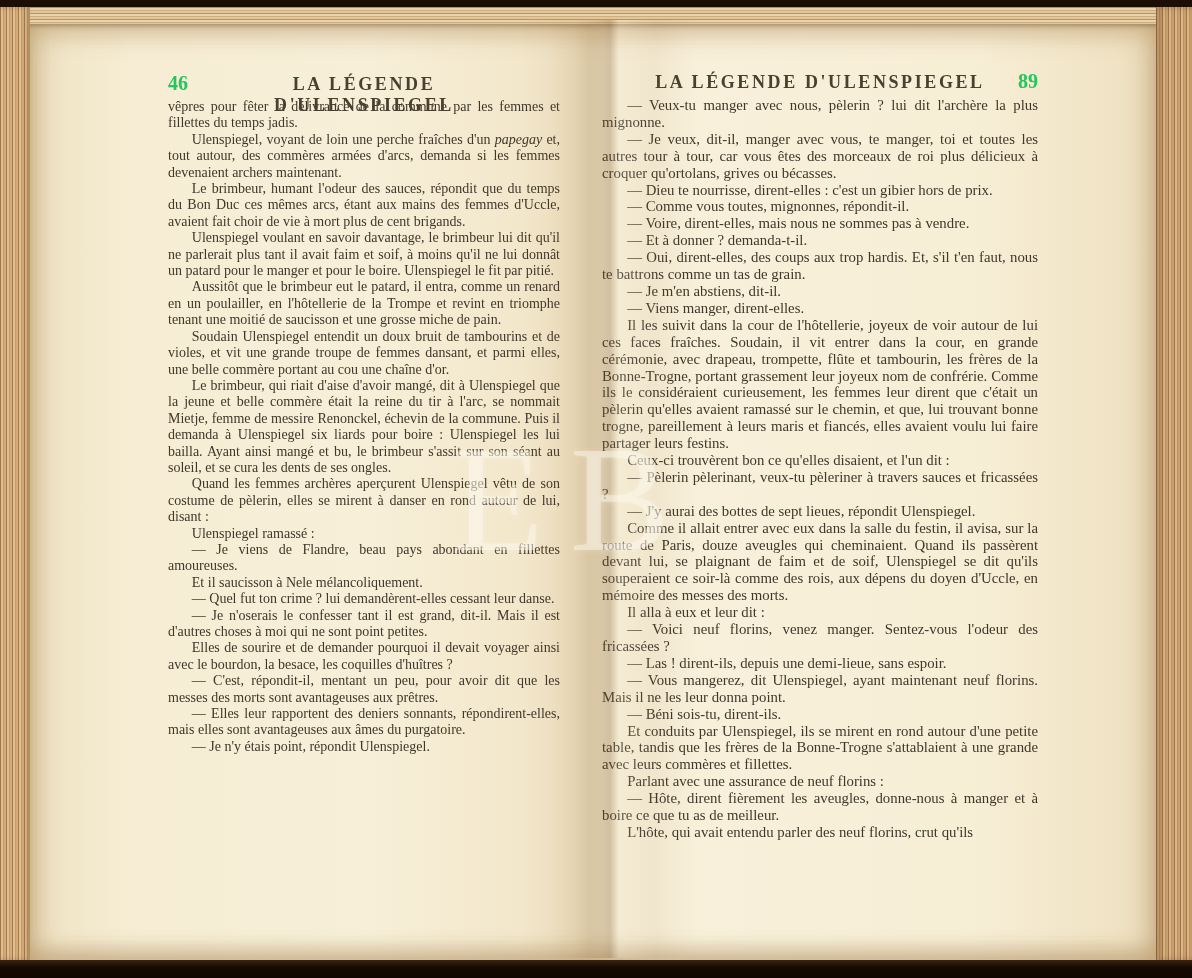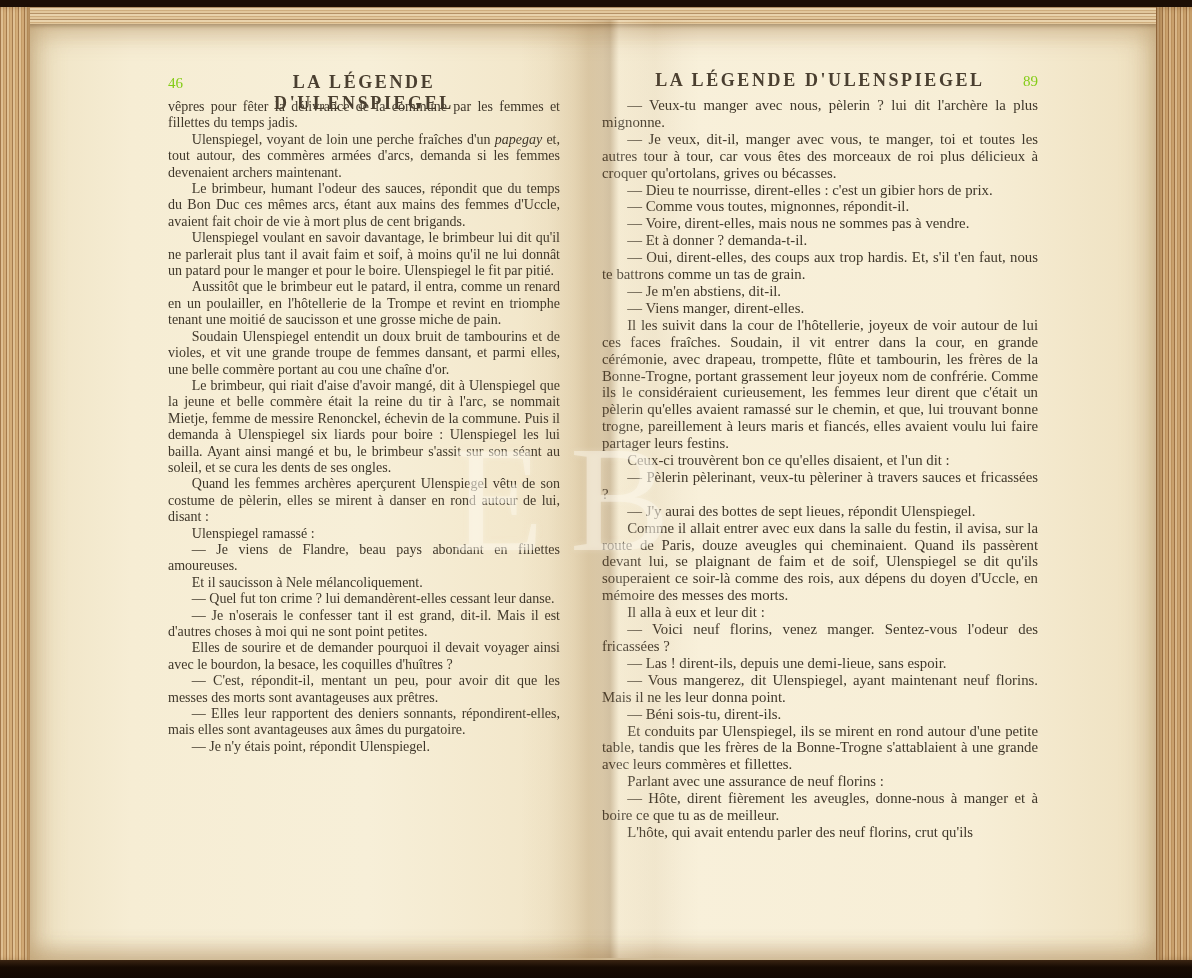--- a/index.html
+++ b/index.html
@@ -67,21 +67,21 @@
     display:grid;grid-template-columns:46px 1fr 46px;align-items:baseline;
     color:#473c2e;
   }
   .hdr-left{left:168px;top:72px;width:392px;}
   .hdr-right{left:602px;top:70px;width:436px;}
   .running-title{
     grid-column:2;text-align:center;
     font-size:18px;font-weight:700;letter-spacing:2.6px;
     color:#4a3f30;
   }
-  .page-number{font-size:15px;font-weight:400;color:#84cc16;}
+  .page-number{font-size:20px;font-weight:700;color:#22c55e;}
   .num-left{grid-column:1;text-align:left;}
   .num-right{grid-column:3;text-align:right;}
   
   .page-body{
     position:absolute;z-index:2;overflow:hidden;
     color:#3f372a;text-align:justify;
   }
   .body-left{left:168px;top:99px;width:392px;height:792px;
     font-size:14px;line-height:16.4px;}
   .body-right{left:602px;top:97px;width:436px;height:800px;

